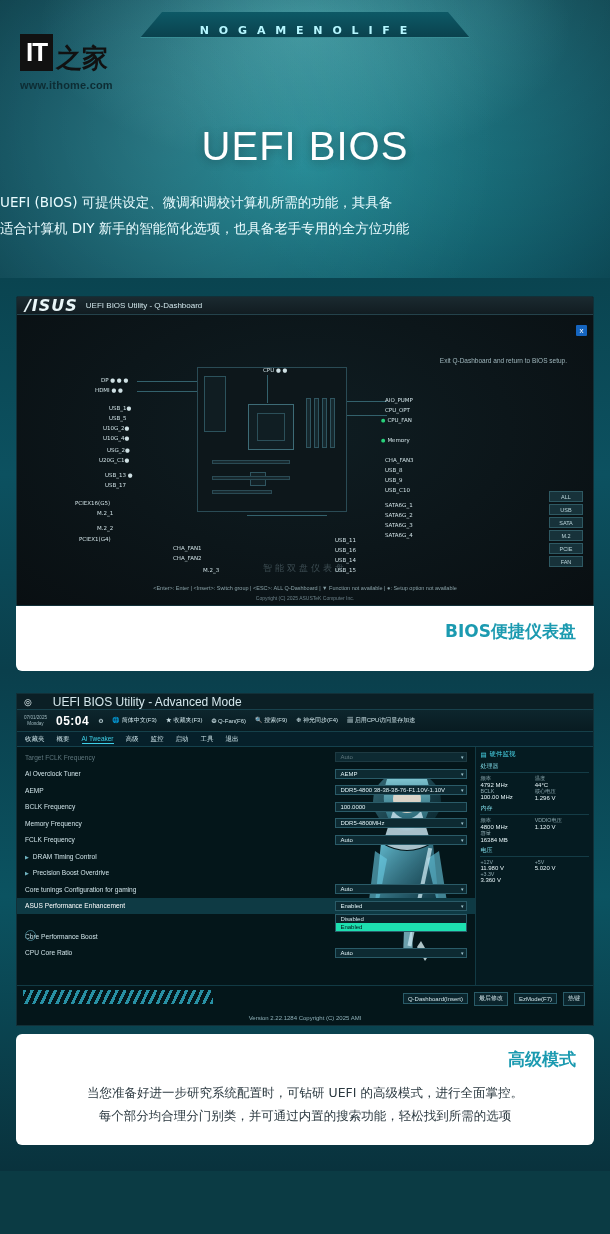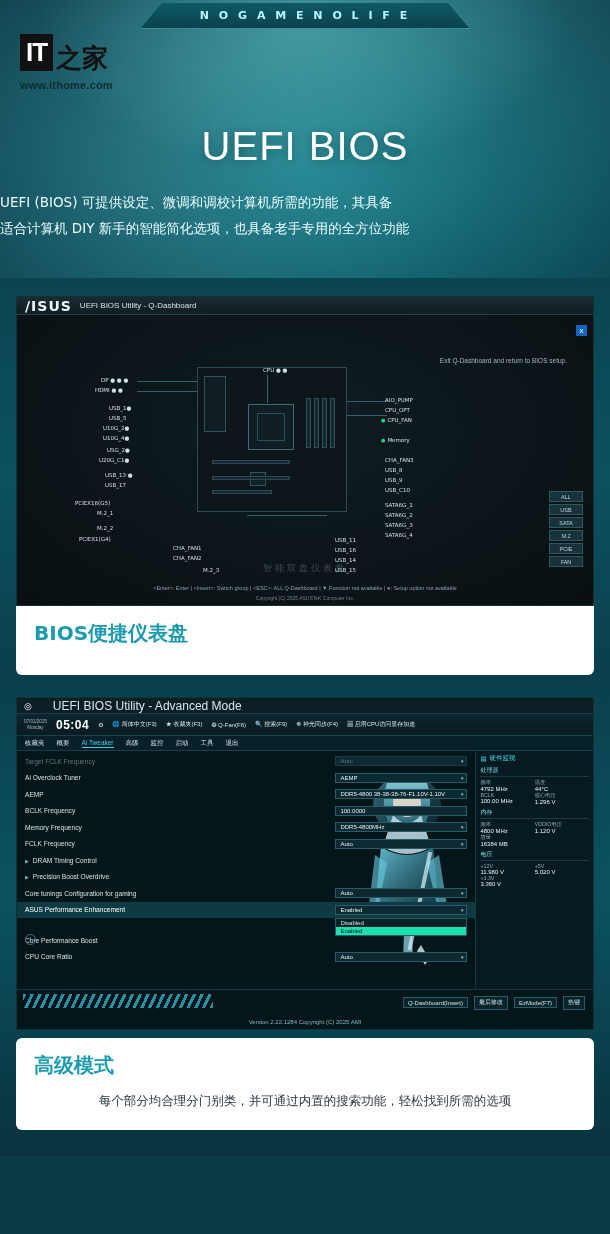--- a/index.html
+++ b/index.html
@@ -26,26 +26,26 @@
   }
   .hero::before{
     content:"";
     position:absolute; left:-40px; top:-120px; width:700px; height:420px;
     background: radial-gradient(circle at 30% 60%, rgba(255,255,255,0.10), rgba(255,255,255,0) 60%),
                 radial-gradient(circle at 75% 30%, rgba(160,255,255,0.12), rgba(255,255,255,0) 55%);
     pointer-events:none;
   }
   .ribbon {
     position: absolute;
-    left: 50%; top: 3px;
+    left: 50%; top: 12px;
     transform: translateX(-50%);
     width: 330px; height: 26px;
     background: linear-gradient(180deg,#0d5966 0%, #0a424e 100%);
     clip-path: polygon(22px 0, calc(100% - 22px) 0, 100% 100%, 0 100%);
-    display: flex; align-items: center; justify-content: center;
+    display: flex; align-items: flex-end; justify-content: center;
     border-bottom: 1px solid rgba(140,240,240,0.35);
   }
   .ribbon span {
     color: #b6f7ff;
     font-size: 11px;
     letter-spacing: 3px;
     font-weight: bold;
     font-family: "DejaVu Sans", sans-serif;
   }
   .logo-box {
@@ -104,22 +104,22 @@
     overflow: hidden;
   }
   .bios-titlebar {
     height: 18px;
     background: linear-gradient(180deg,#1b2a30,#111c21);
     display: flex; align-items: center; gap: 8px;
     padding: 0 8px;
     border-bottom: 1px solid #24424b;
   }
   .asus-logo {
-    color: #e9f6f8; font-weight: bold; font-size: 14px; letter-spacing: 1px;
-    font-family: "DejaVu Sans", sans-serif; 
+    color: #e9f6f8; font-weight: bold; font-size: 16px; letter-spacing: 1px;
+    font-family: "DejaVu Sans", sans-serif; font-style: italic;
   }
   .bios-titlebar .t { color: #cfe4e9; font-size: 8px; }
 
   .qdash {
     position: relative;
     height: 290px;
     background: radial-gradient(ellipse at 50% 40%, #0f1d22 0%, #090f12 100%);
   }
   .qdash .exit-note {
     position: absolute; right: 26px; top: 42px;
@@ -194,23 +194,23 @@
 
   
   .card {
     margin: 0 16px;
     background: #ffffff;
     border-radius: 0 0 6px 6px;
     padding: 14px 18px 18px 18px;
   }
   .card.rounded { border-radius: 6px; margin-top: 0; }
   .card-title {
-    text-align: left;
+    text-align: right;
     color: #1b9ab0;
-    font-size: 20px;
+    font-size: 17px;
     font-weight: bold;
     margin-bottom: 10px;
     font-family: "DejaVu Sans", sans-serif;
   }
   .card-body {
     color: #2b3940;
     font-size: 12.5px;
     line-height: 1.85;
     font-family: "DejaVu Sans", sans-serif;
   }
@@ -617,16 +617,17 @@
       <div class="fbtn">EzMode(F7)</div>
       <div class="fbtn">热键</div>
     </div>
 
     <div class="adv-ver">Version 2.22.1284 Copyright (C) 2025 AMI</div>
   </div>
 
   <div class="card rounded" style="margin-top:8px;">
     <div class="card-title">高级模式</div>
     <div class="card-body center">
+      <div>当您准备好进一步研究系统配置时，可钻研 UEFI 的高级模式，进行全面掌控。</div>
       <div>每个部分均合理分门别类，并可通过内置的搜索功能，轻松找到所需的选项</div>
     </div>
   </div>
 </div>
 
 </body></html>

